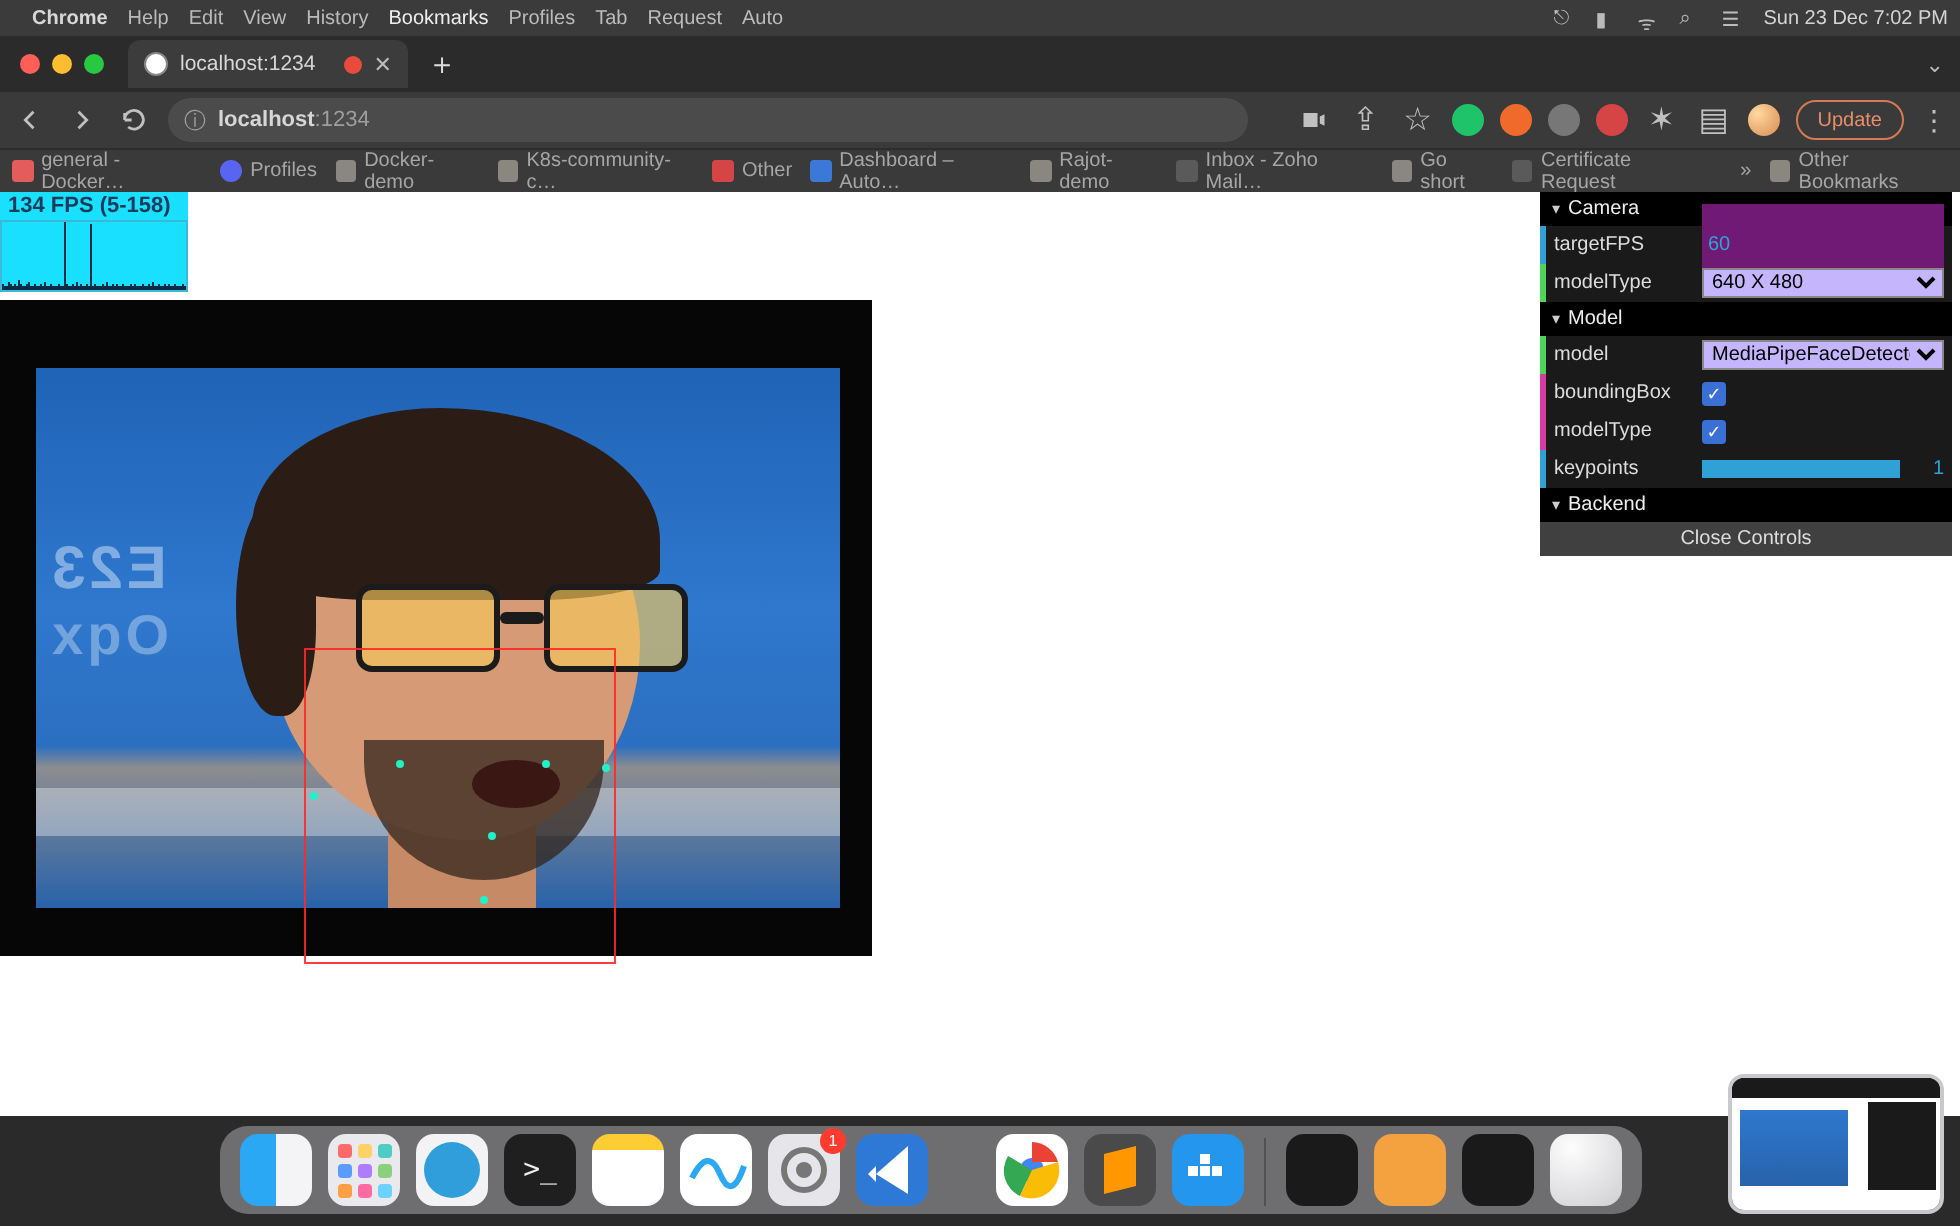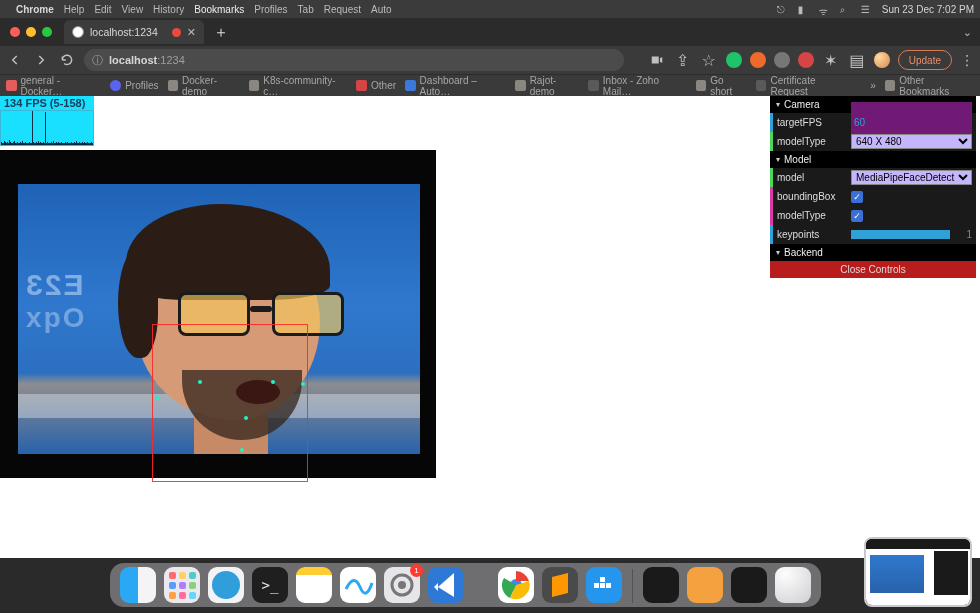--- a/index.html
+++ b/index.html
@@ -90,21 +90,21 @@
   .gui .row.green{border-left-color:#4fd65a;}
   .gui .label { width:78px; padding-left:4px; color:#ddd; }
   .gui .field { flex:1; padding-right:4px; display:flex; align-items:center; }
   .gui .numinput { width:100%; background:#701a75; color:#2fa1d6; border:none; padding:15px 3px; font-size:10px; }
   .gui select { background:#c4b5fd; color:#000; border:1px solid #888; font-size:10px; width:100%; }
   .gui select.sm{ width:auto; min-width:52px;}
   .gui .chk{ width:12px; height:12px; background:#3a6fd6; display:flex; align-items:center; justify-content:center; color:#fff; font-size:9px; border-radius:2px;}
   .gui .slider{ flex:1; height:9px; background:#303030; position:relative; margin-right:4px;}
   .gui .sliderfill{ position:absolute; left:0; top:0; bottom:0; width:100%; background:#2fa1d6;}
   .gui .slnum{ width:18px; text-align:right; color:#2fa1d6; }
-  .gui .close{ background:#b91c1c; text-align:center; padding:3px 0; color:#ddd; }
+  .gui .close{ background:#404040; text-align:center; padding:3px 0; color:#ddd; }
 
   
   .dock { position:absolute; left:110px; bottom:6px; height:44px; display:flex; align-items:flex-end; gap:8px; padding:4px 10px; background:rgba(220,220,225,0.38); border-radius:14px; backdrop-filter:none; }
   .dockicon { width:36px; height:36px; border-radius:9px; position:relative; display:flex; align-items:center; justify-content:center; }
   .dockicon .badge{position:absolute; top:-3px; right:-3px; width:13px; height:13px; background:#ff3b30; border-radius:50%; color:#fff; font-size:8px; display:flex; align-items:center; justify-content:center;}
   .divider{ width:1px; height:34px; background:rgba(0,0,0,0.25); margin:0 2px;}
   .dockgap { width:18px; }
   .preview { position:absolute; right:8px; bottom:6px; width:108px; height:70px; border-radius:8px; overflow:hidden; background:#0b0b0b; border:2px solid #c8c8cd; }
   .preview .top{height:10px; background:#1a1a1a;}
   .preview .body{position:relative; height:60px; background:#fff;}

